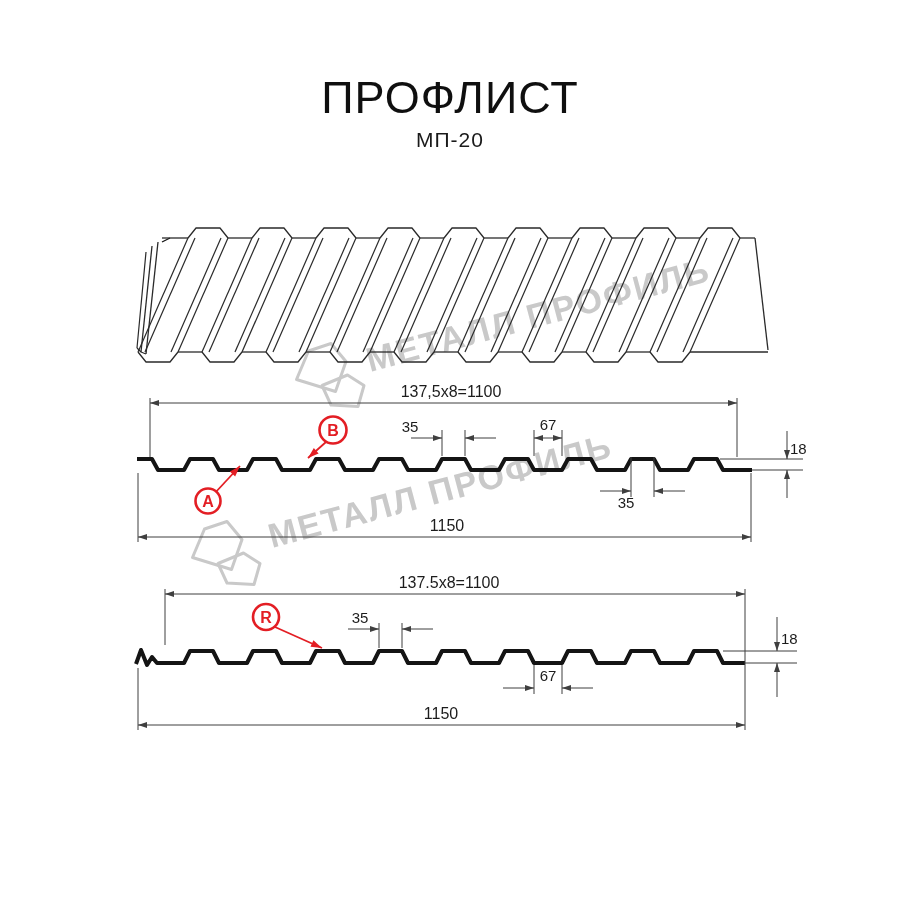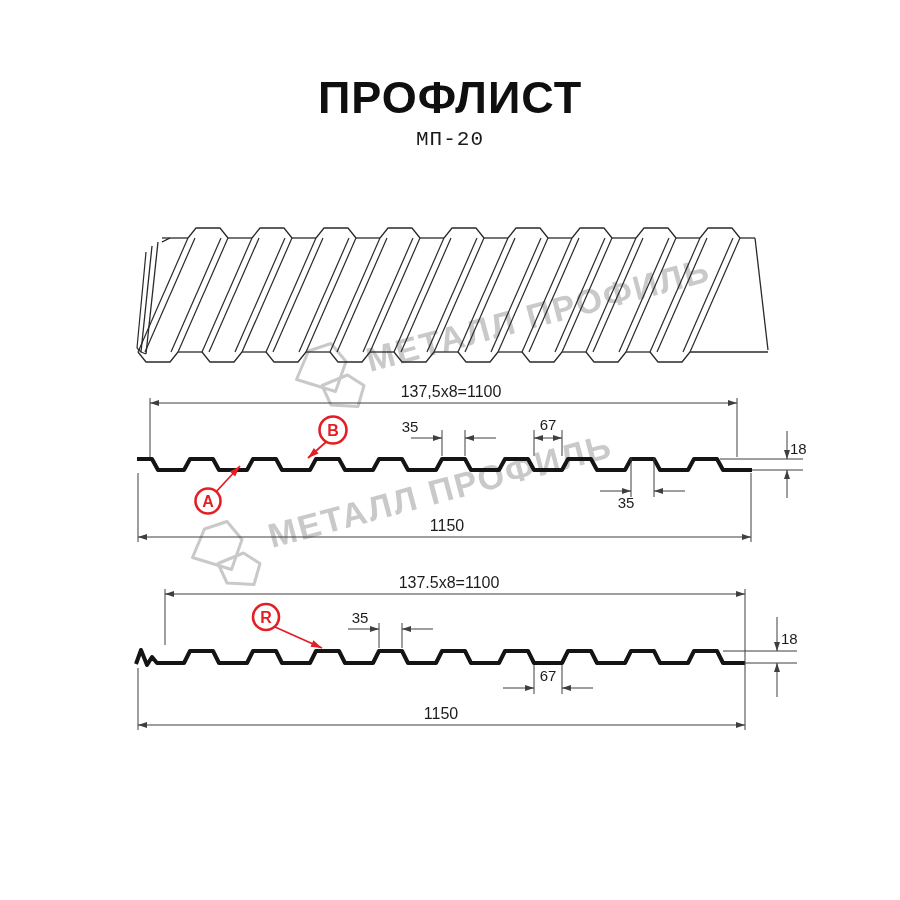--- a/index.html
+++ b/index.html
@@ -1,21 +1,21 @@
 <!DOCTYPE html>
 <html style="--red: #e31e24; --wm: #c9c9c9;"><head>
 <meta charset="utf-8">
 <style>
   html,body{margin:0;padding:0;background:#ffffff;}
   .canvas{position:relative;width:900px;height:900px;background:#fff;overflow:hidden;
           font-family:"Liberation Sans",sans-serif;}
   .title{position:absolute;left:0;top:72px;width:900px;text-align:center;
-         font-size:45px;font-weight:bold;letter-spacing:1px;color:#0f0f0f;}
+         font-size:45px;font-weight:normal;letter-spacing:1px;color:#0f0f0f;}
   .subtitle{position:absolute;left:0;top:128px;width:900px;text-align:center;
-         font-size:21px;font-weight:500;letter-spacing:1px;color:#1a1a1a;font-family:Liberation Mono, monospace;}
+         font-size:21px;font-weight:500;letter-spacing:1px;color:#1a1a1a;}
   .footer{position:absolute;left:0;top:797px;width:900px;text-align:center;
          font-size:20px;font-weight:bold;letter-spacing:0.6px;color:#1d1d1d;}
   svg{position:absolute;left:0;top:0;}
   .dim{font-size:15px;fill:#1c1c1c;}
   .dimL{font-size:16px;fill:#1c1c1c;}
   .mid{text-anchor:middle;}
   .wm{font-size:34px;font-weight:bold;letter-spacing:2px;fill:var(--wm,#c7c7c7);}
   .mk{font-size:16px;font-weight:bold;fill:var(--red,#e31e24);text-anchor:middle;}
   .mkc{fill:#ffffff;stroke:var(--red,#e31e24);stroke-width:2.6;}
 </style>

